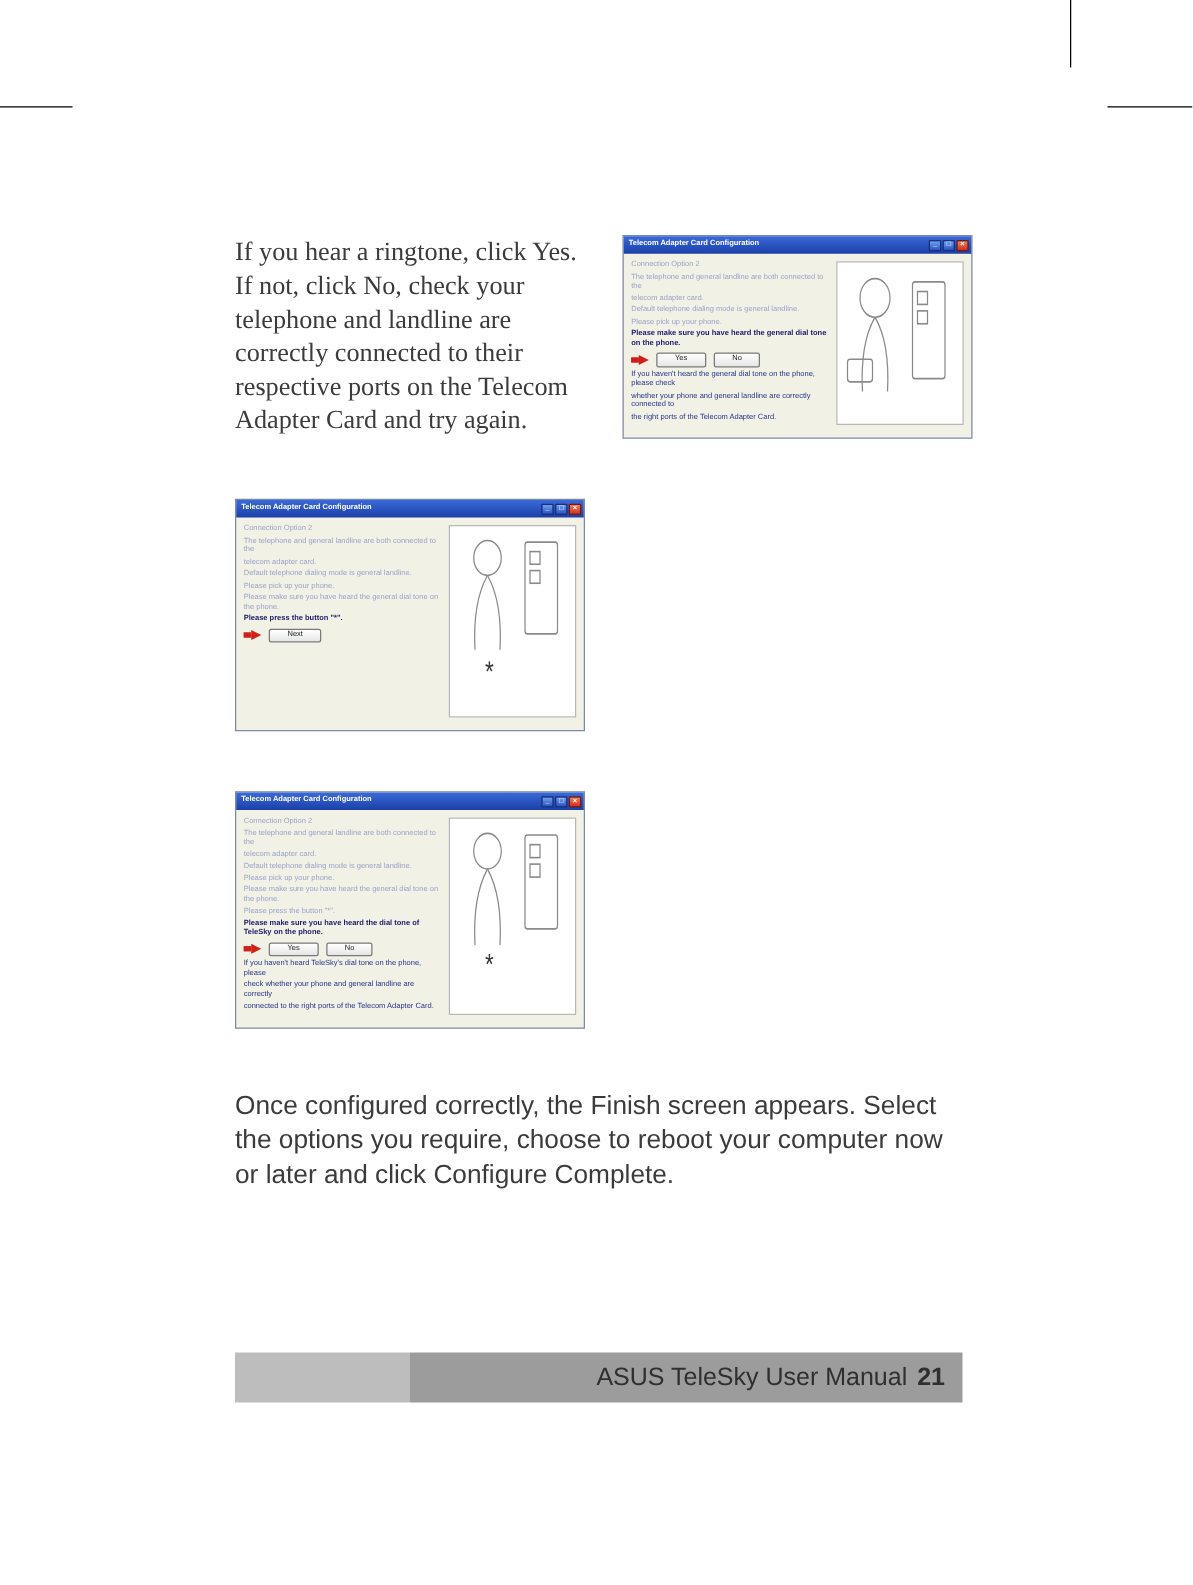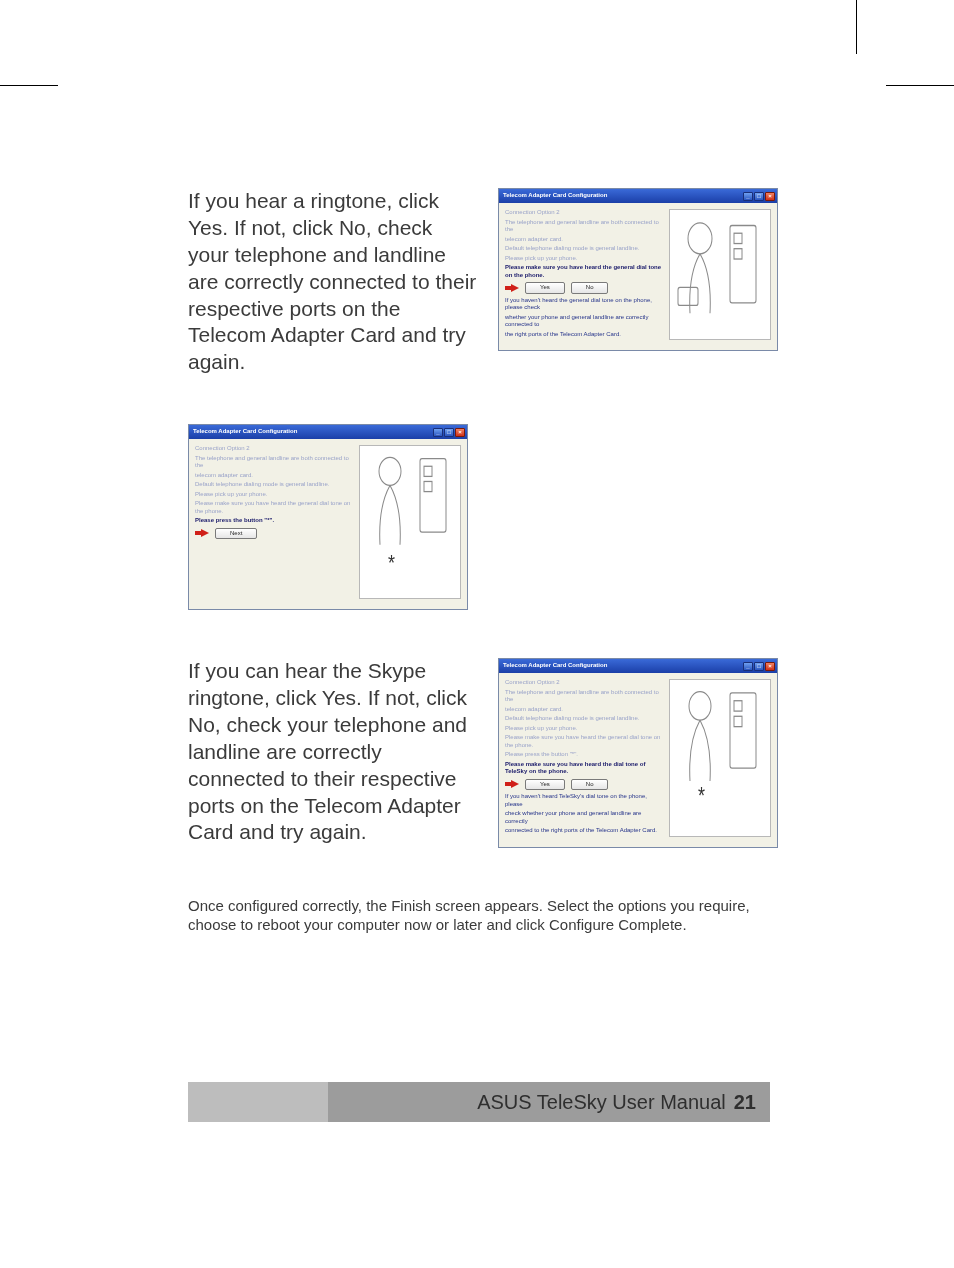--- a/index.html
+++ b/index.html
@@ -26,20 +26,21 @@
     display: flex;
     align-items: flex-start;
     gap: 20px;
     margin-bottom: 48px;
   }
   .step .text {
     flex: 0 0 290px;
     font-size: 21px;
     line-height: 1.28;
     color: #3b3b3b;
+    font-family: Liberation Serif, serif;
   }
   .step .shot {
     flex: 0 0 280px;
   }
 
   
   .dlg {
     width: 280px;
     border: 1px solid #7a8aa8;
     background: #f2f1e6;
@@ -107,21 +108,21 @@
     color: #222;
   }
   .dlg.tall .body { min-height: 170px; }
   .dlg.med  .body { min-height: 165px; }
 
   
   .lineart svg { width:100%; height:100%; }
 
   
   .after {
-    font-size: 15px;
+    font-size: 21px;
     line-height: 1.32;
     color: #3b3b3b;
     margin-top: 4px;
     width: 582px;
   }
 
   
   .footer {
     position: absolute;
     left: 188px;
@@ -250,21 +251,20 @@
                   <text x="28" y="98" font-size="18" stroke="none" fill="#333">*</text>
                 </g>
               </svg>
             </div>
           </div>
         </div>
       </div>
     </div>
 
     <div class="step">
-      <div class="text">If you can hear the Skype ringtone, click Yes. If not, click No, check your telephone and landline are correctly connected to their respective ports on the Telecom Adapter Card and try again.</div>
       <div class="shot">
         <div class="dlg med">
           <div class="titlebar">
             <span>Telecom Adapter Card Configuration</span>
             <span class="winbtns">
               <span class="wbtn">_</span>
               <span class="wbtn">□</span>
               <span class="wbtn close">×</span>
             </span>
           </div>

